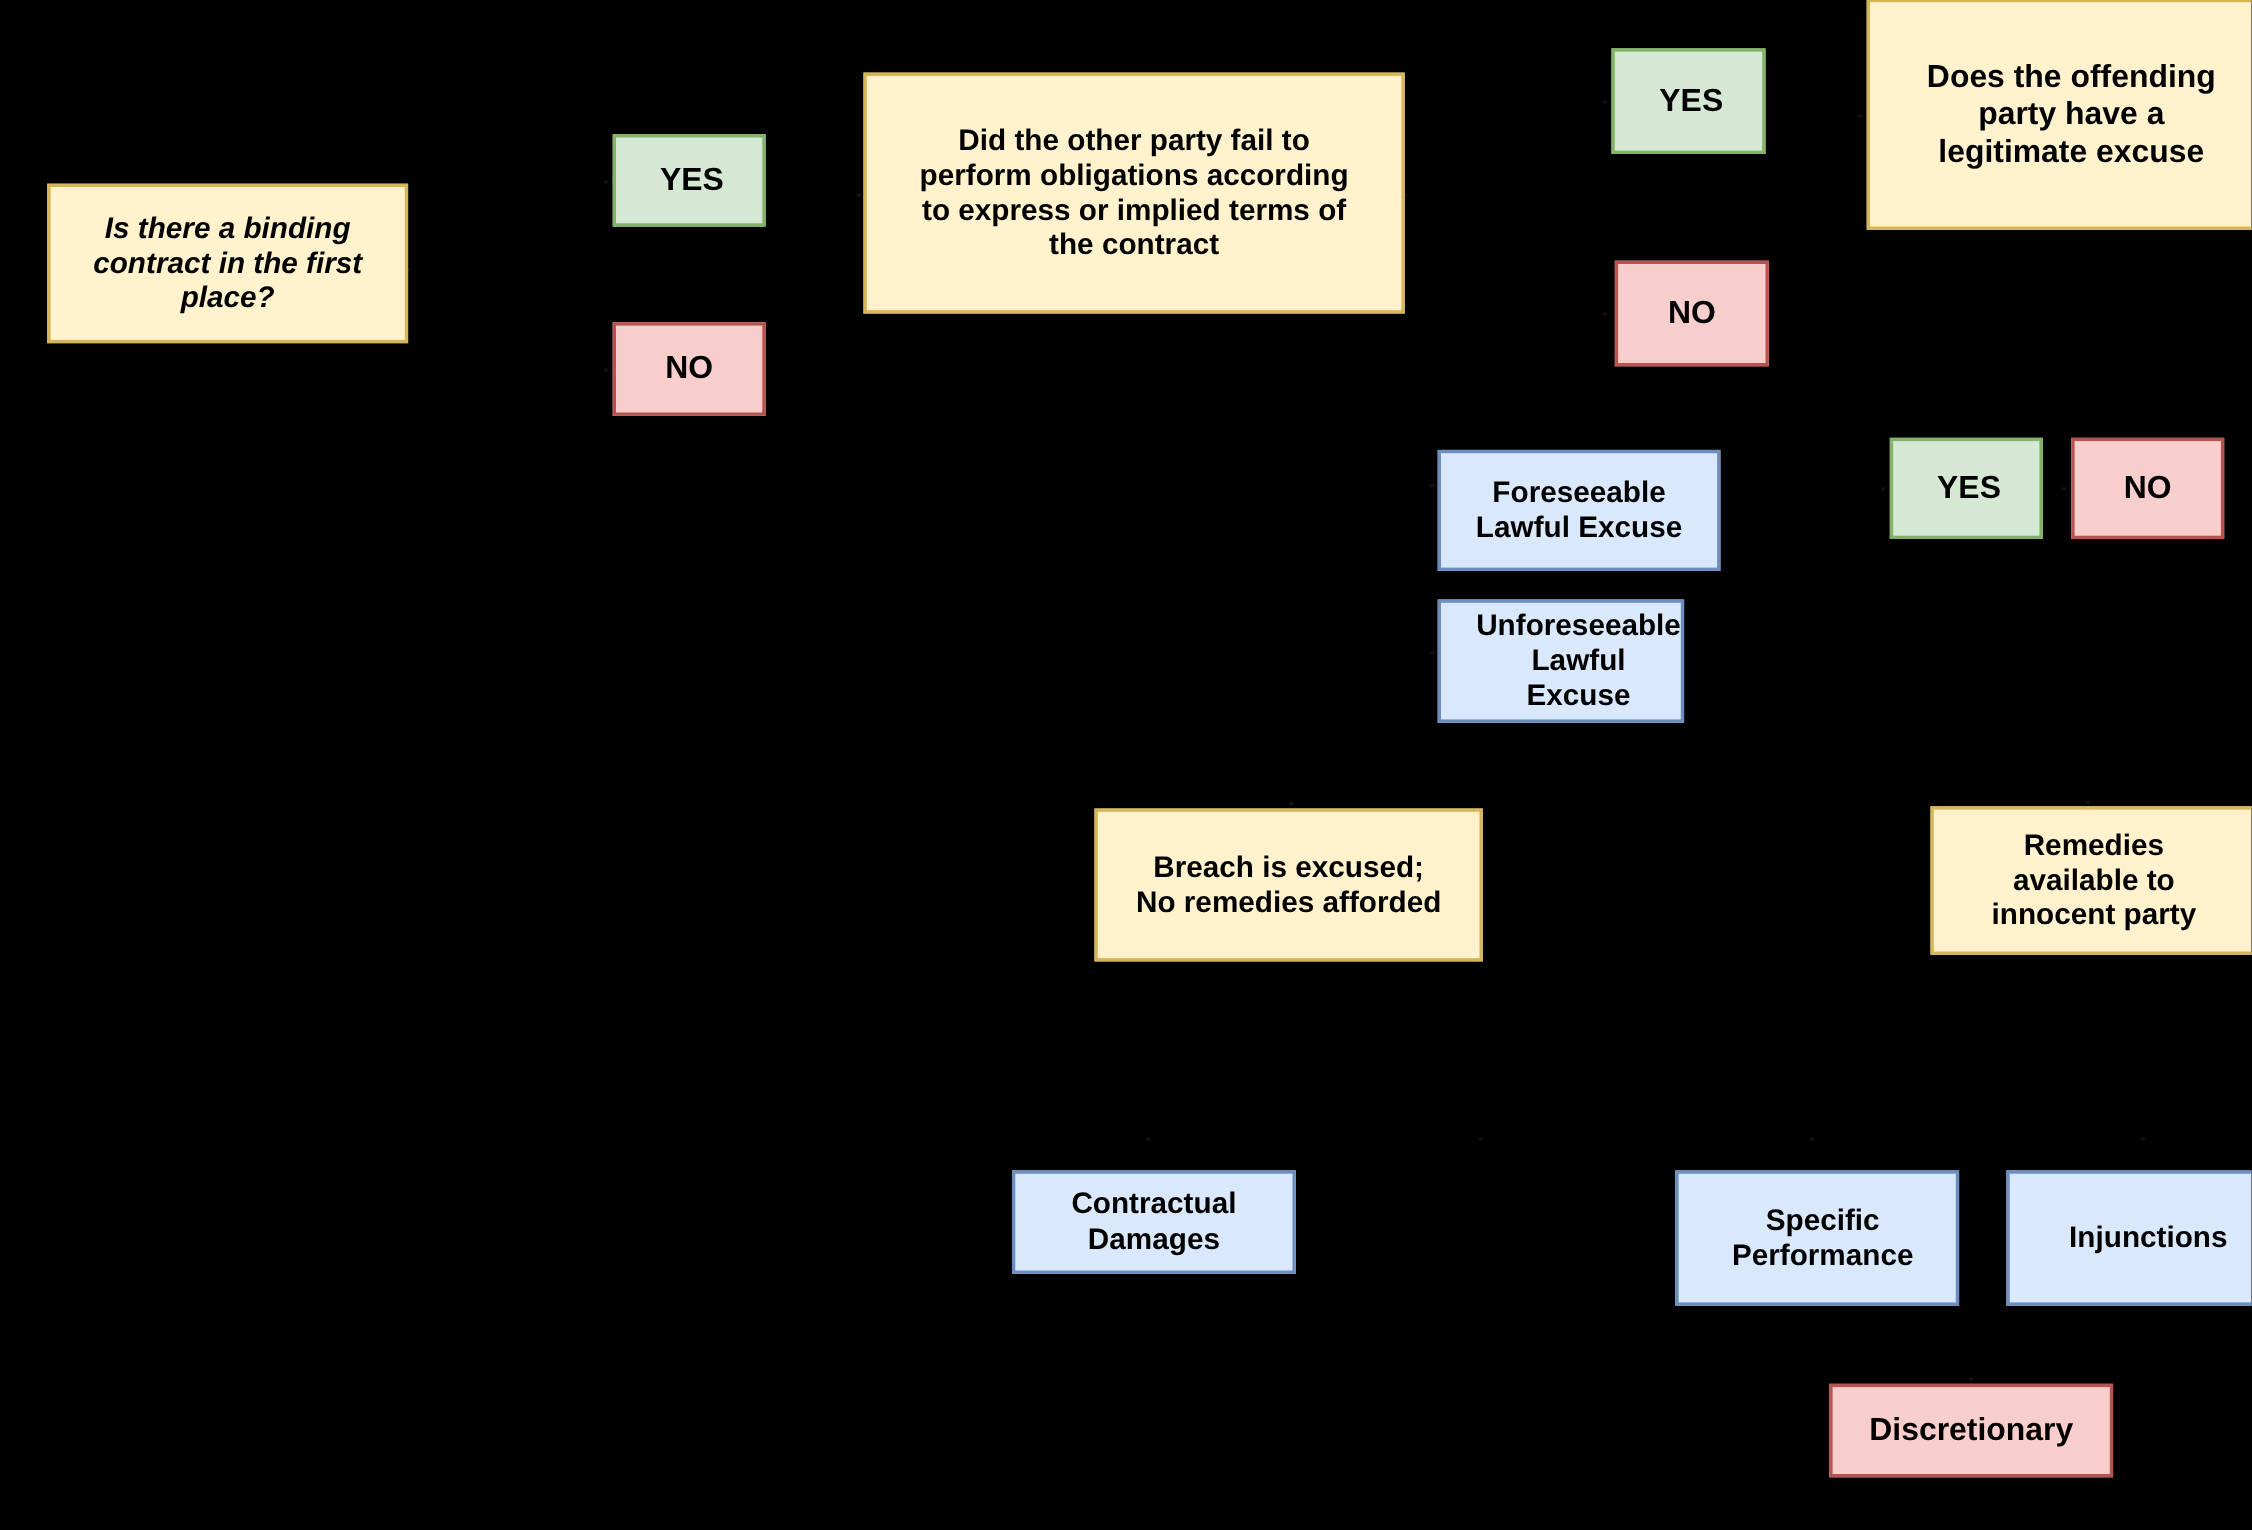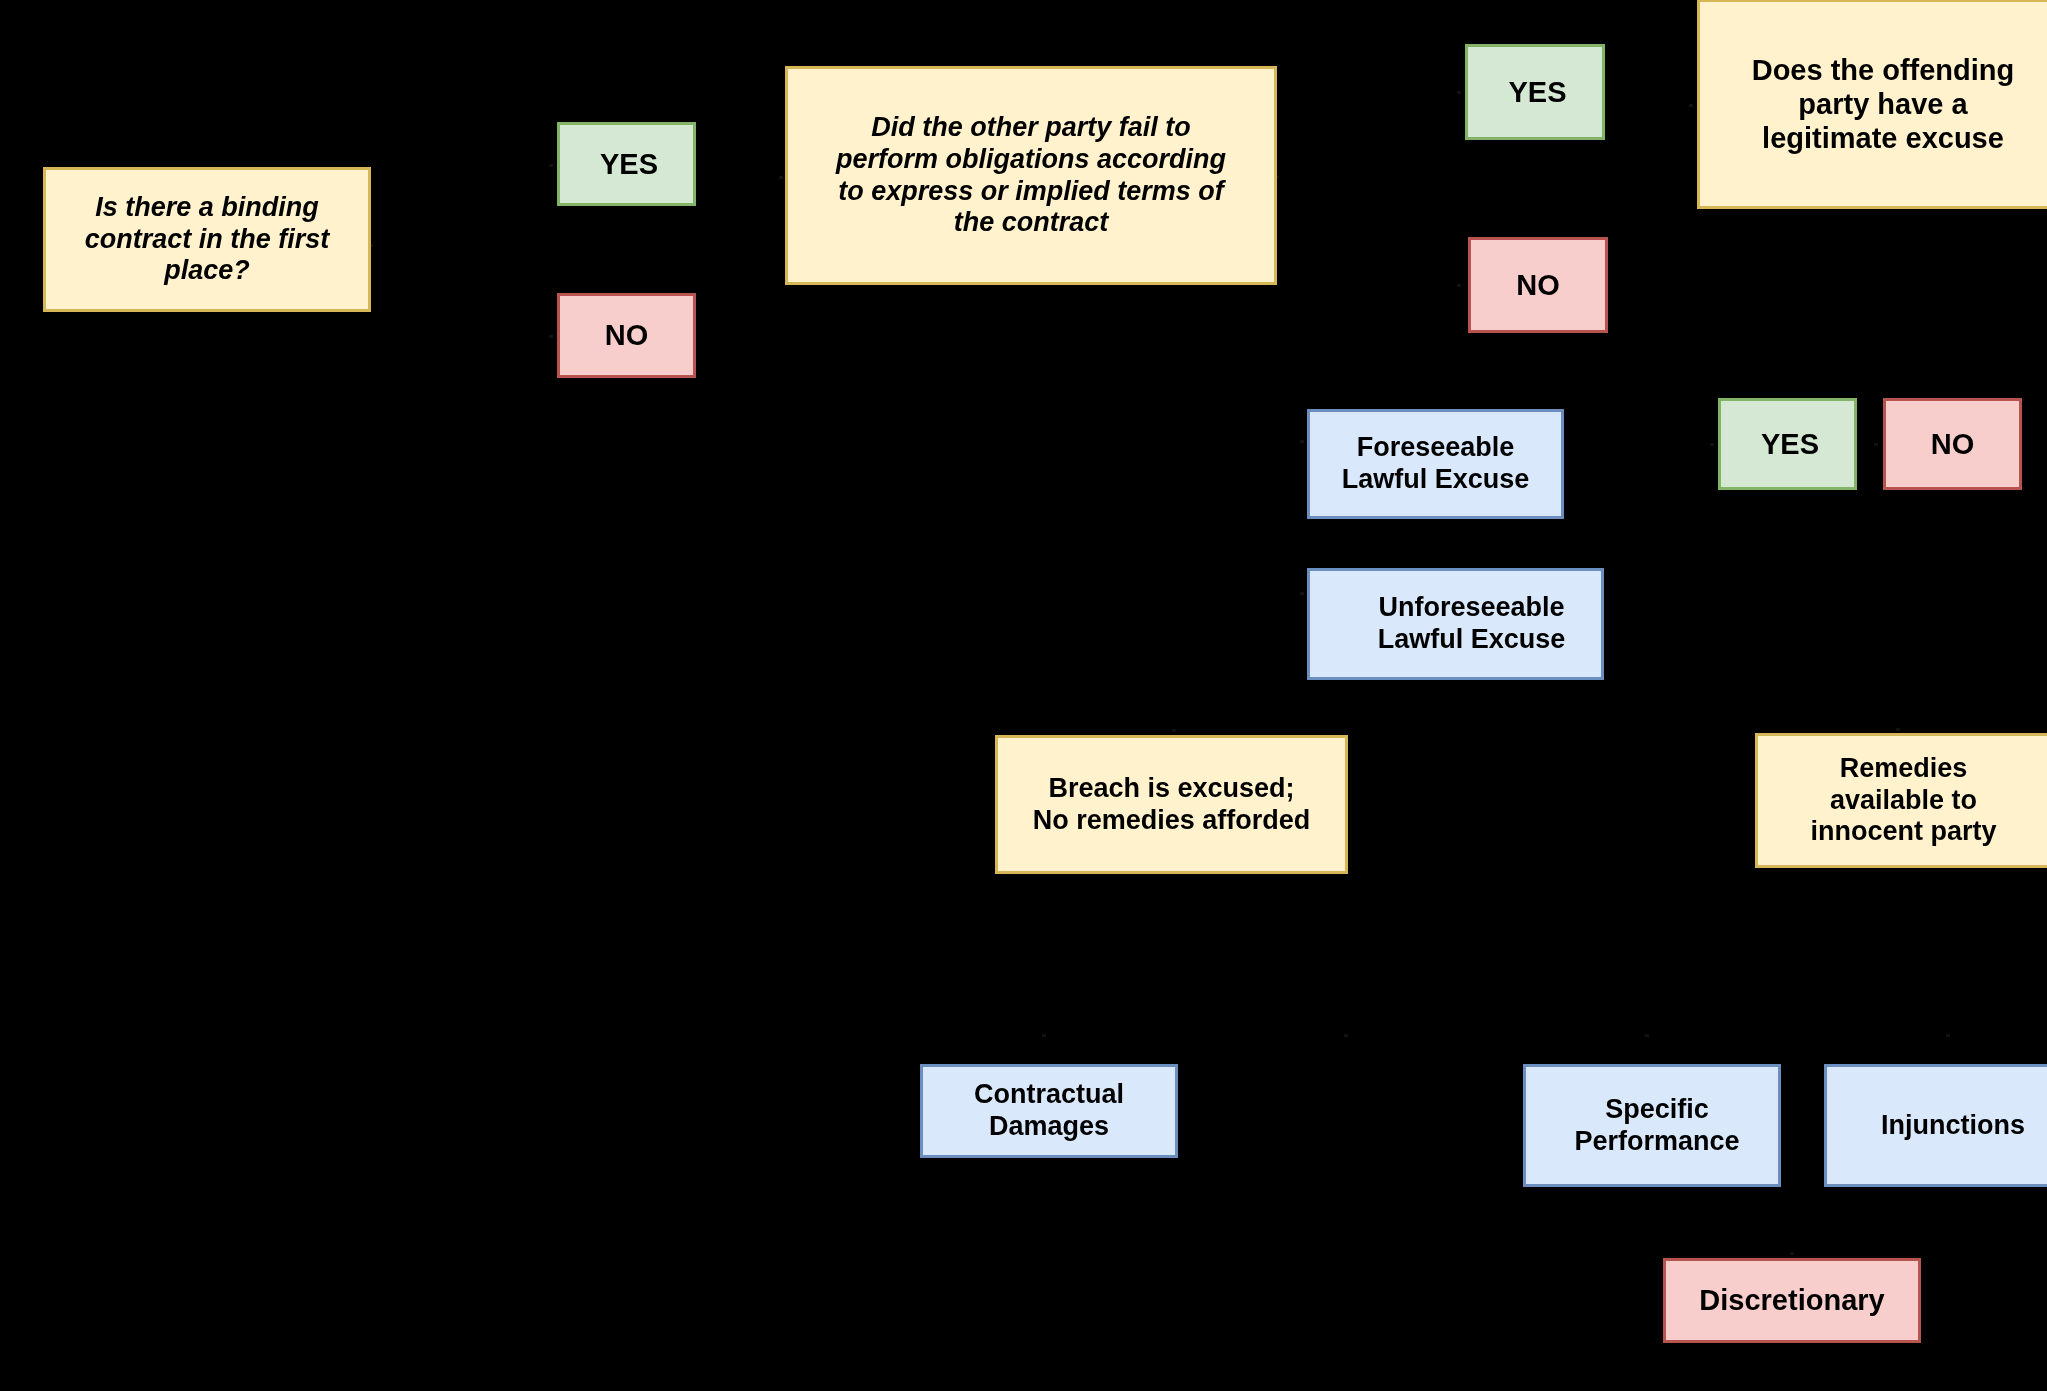--- a/index.html
+++ b/index.html
@@ -84,34 +84,34 @@
     <div class="stub" style="left: 1645px; top: 1034px;"></div>
     <div class="stub" style="left: 1946px; top: 1034px;"></div>
     <div class="stub" style="left: 1645px; top: 1158px;"></div>
     <div class="stub" style="left: 1946px; top: 1158px;"></div>
     <div class="stub" style="left: 1790px; top: 1252px;"></div>
     <div class="node node-yellow" style="left: 43px; top: 167px; width: 328px; height: 145px; font-size: 27px; font-style: italic;">Is there a binding
 contract in the first
 place?</div>
     <div class="node node-green" style="left: 557px; top: 122px; width: 139px; height: 84px; font-size: 29px;">YES</div>
     <div class="node node-red" style="left: 557px; top: 293px; width: 139px; height: 85px; font-size: 29px;">NO</div>
-    <div class="node node-yellow" style="left: 785px; top: 66px; width: 492px; height: 219px; font-size: 27px; font-style: italic;">Did the other party fail to
+    <div class="node node-yellow" style="left: 785px; top: 66px; width: 492px; height: 219px; font-size: 27px;">Did the other party fail to
 perform obligations according
 to express or implied terms of
 the contract</div>
     <div class="node node-green" style="left: 1465px; top: 44px; width: 140px; height: 96px; font-size: 29px;">YES</div>
     <div class="node node-red" style="left: 1468px; top: 237px; width: 140px; height: 96px; font-size: 29px;">NO</div>
     <div class="node node-yellow" style="left: 1697px; top: -1px; width: 372px; height: 210px; font-size: 29px;">Does the offending
 party have a
 legitimate excuse</div>
     <div class="node node-blue" style="left: 1307px; top: 385px; width: 257px; height: 110px; font-size: 27px;">Foreseeable
 Lawful Excuse</div>
     <div class="node node-green" style="left: 1718px; top: 398px; width: 139px; height: 92px; font-size: 29px;">YES</div>
     <div class="node node-red" style="left: 1883px; top: 398px; width: 139px; height: 92px; font-size: 29px;">NO</div>
-    <div class="node node-blue" style="left: 1307px; top: 544px; width: 297px; height: 112px; font-size: 27px; padding-left: 38px;">Unforeseeable
+    <div class="node node-blue" style="left: 1307px; top: 521px; width: 224px; height: 112px; font-size: 27px; padding-left: 38px;">Unforeseeable
 Lawful Excuse</div>
     <div class="node node-yellow" style="left: 995px; top: 735px; width: 353px; height: 139px; font-size: 27px;">Breach is excused;
 No remedies afforded</div>
     <div class="node node-yellow" style="left: 1755px; top: 733px; width: 297px; height: 135px; font-size: 27px;">Remedies
 available to
 innocent party</div>
     <div class="node node-blue" style="left: 920px; top: 1040px; width: 258px; height: 94px; font-size: 27px;">Contractual
 Damages</div>
     <div class="node node-blue" style="left: 1523px; top: 1040px; width: 258px; height: 123px; font-size: 27px; padding-left: 16px;">Specific
 Performance</div>

